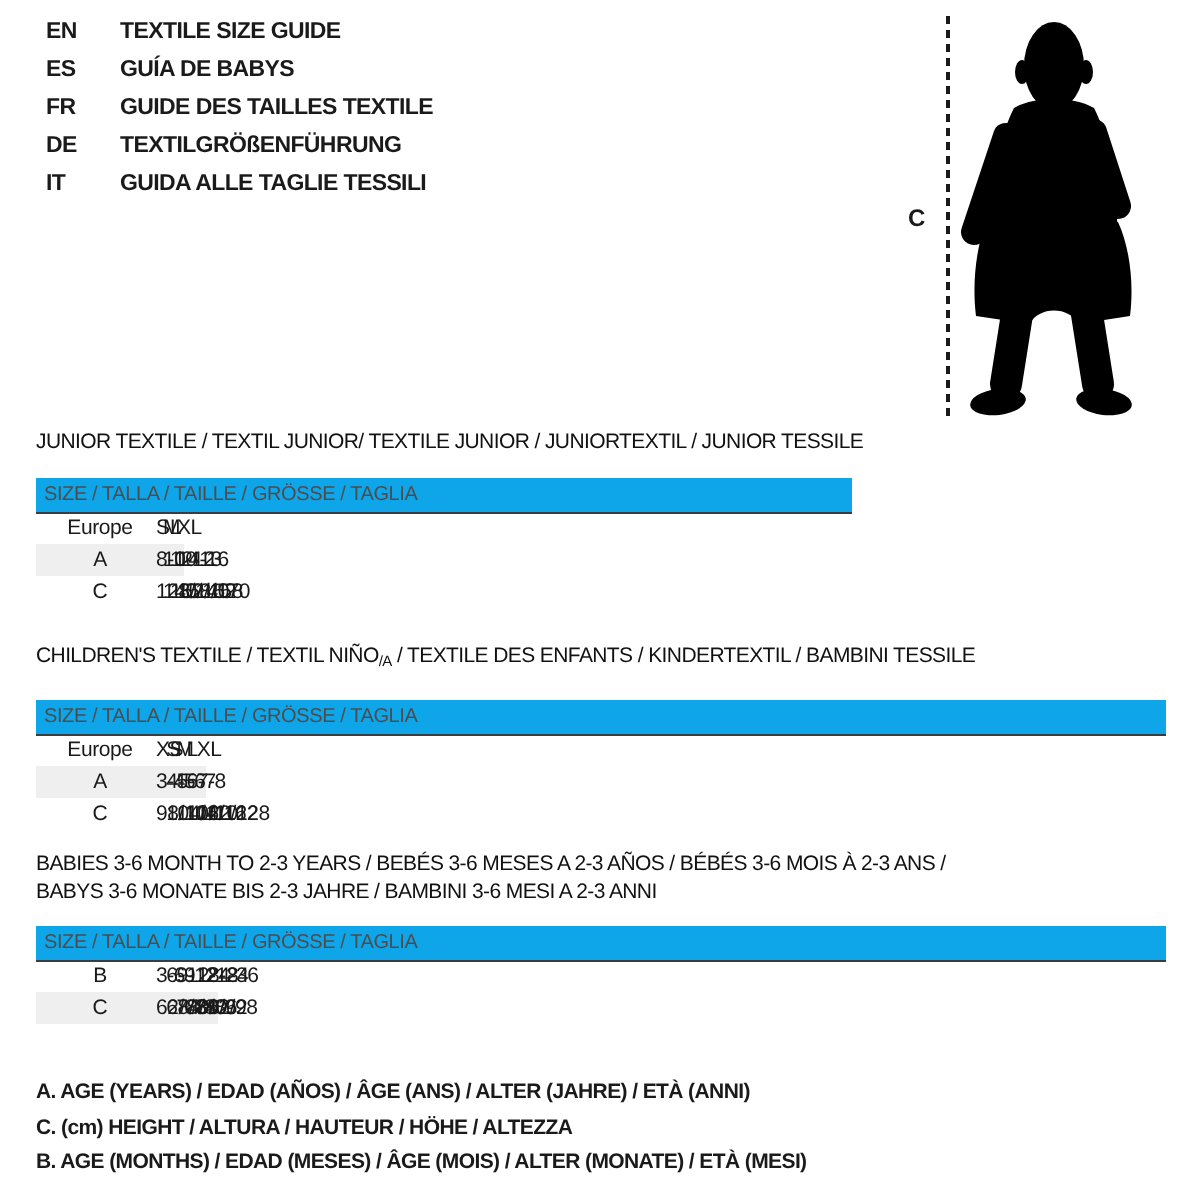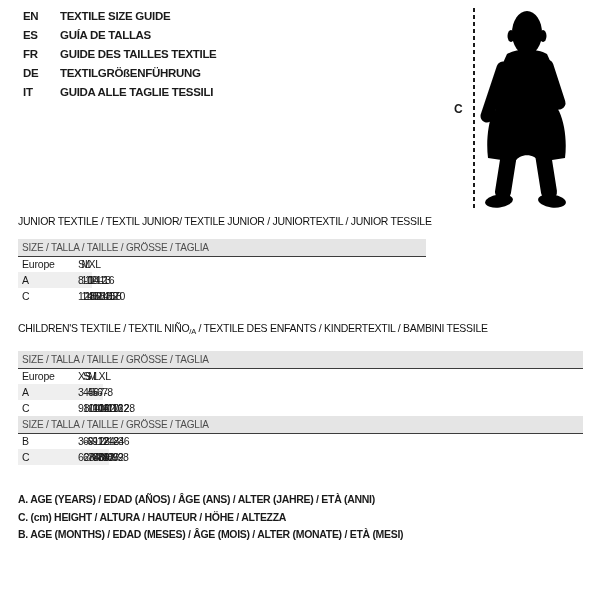--- a/index.html
+++ b/index.html
@@ -46,50 +46,50 @@
   .mt-t3 { margin-top:11px; }
   .mb-t3 { margin-bottom:10px; }
   .two-line { line-height:13.5px; }
 
   table { border-collapse:collapse; table-layout:fixed; }
   .tbl-junior { width:408px; }
   .tbl-children, .tbl-babies { width:565px; }
   col.first-col { width:60px; }
 
   th.size-bar {
-    background:#e5e5e5; color:#4d4d4d;
+    background:#0ea5e9; color:#4d4d4d;
     font-size:10px; font-weight:normal; letter-spacing:-0.2px;
     text-align:left; height:17px; padding:0 0 0 4px;
     border-bottom:1px solid #3c3c3c;
   }
   td {
     font-size:10.5px; letter-spacing:-0.2px; height:16px;
     text-align:center; padding:0; white-space:nowrap;
   }
-  td.first { text-align:left; padding-left:4px; }
+  td.first { text-align:center; padding-left:4px; }
   tr.shade { background:#efefef; }
 
   
   .notes { margin-top:26px; }
   .note-line {
     font-weight:bold; font-size:10.5px; letter-spacing:-0.3px;
     line-height:17.5px; white-space:nowrap;
   }
 </style>
 </head>
 <body>
 
 <div class="lang-block">
     <div class="lang-row">
       <span class="lang-code">EN</span>
       <span class="lang-title">TEXTILE SIZE GUIDE</span>
     </div>
     <div class="lang-row">
       <span class="lang-code">ES</span>
-      <span class="lang-title">GUÍA DE TALLAS</span>
+      <span class="lang-title">GUÍA DE BABYS</span>
     </div>
     <div class="lang-row">
       <span class="lang-code">FR</span>
       <span class="lang-title">GUIDE DES TAILLES TEXTILE</span>
     </div>
     <div class="lang-row">
       <span class="lang-code">DE</span>
       <span class="lang-title">TEXTILGRÖßENFÜHRUNG</span>
     </div>
     <div class="lang-row">
@@ -195,20 +195,24 @@
           <td class="first">C</td>
           <td>98/104</td>
           <td>104/110</td>
           <td>110/116</td>
           <td>116/122</td>
           <td>122/128</td>
         </tr>
       </tbody>
   </table>
 
+  <div class="tbl-title two-line mt-t3 mb-t3">
+    <div>BABIES 3-6 MONTH TO 2-3 YEARS / BEBÉS 3-6 MESES A 2-3 AÑOS / BÉBÉS 3-6 MOIS À 2-3 ANS /</div>
+    <div>BABYS 3-6 MONATE BIS 2-3 JAHRE / BAMBINI 3-6 MESI A 2-3 ANNI</div>
+  </div>
   <table class="tbl-babies">
     <colgroup>
         <col class="first-col">
       </colgroup>
     <thead>
       <tr>
         <th class="size-bar" colspan="100">SIZE / TALLA / TAILLE / GRÖSSE / TAGLIA</th>
       </tr>
     </thead>
     <tbody>

